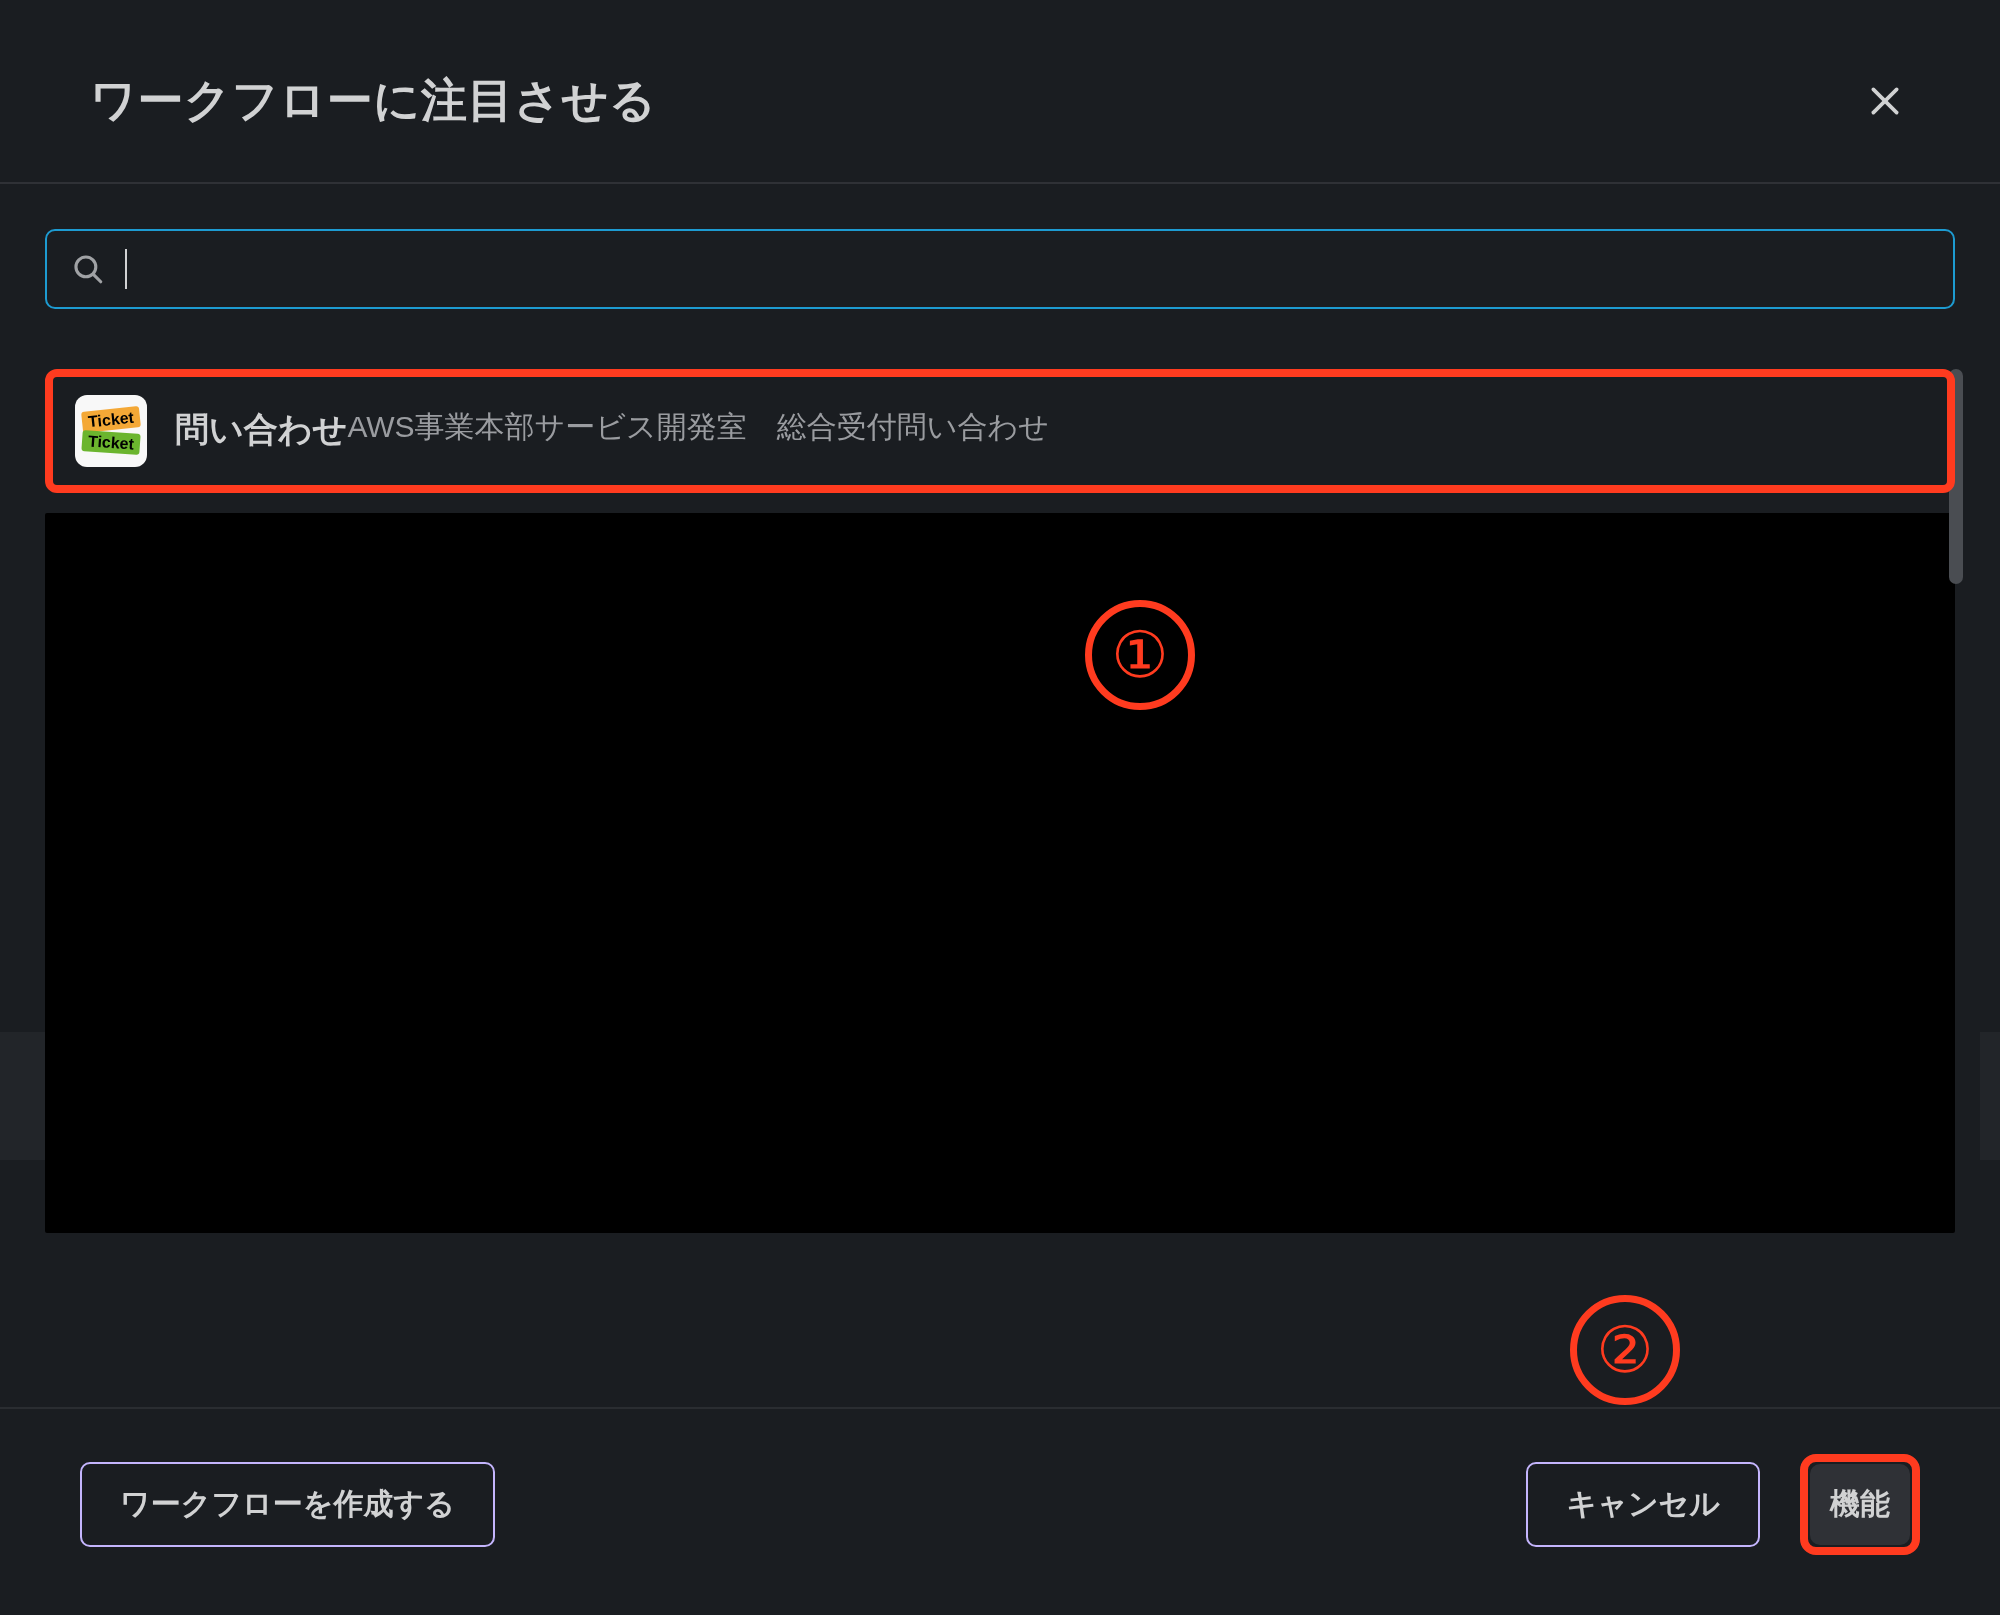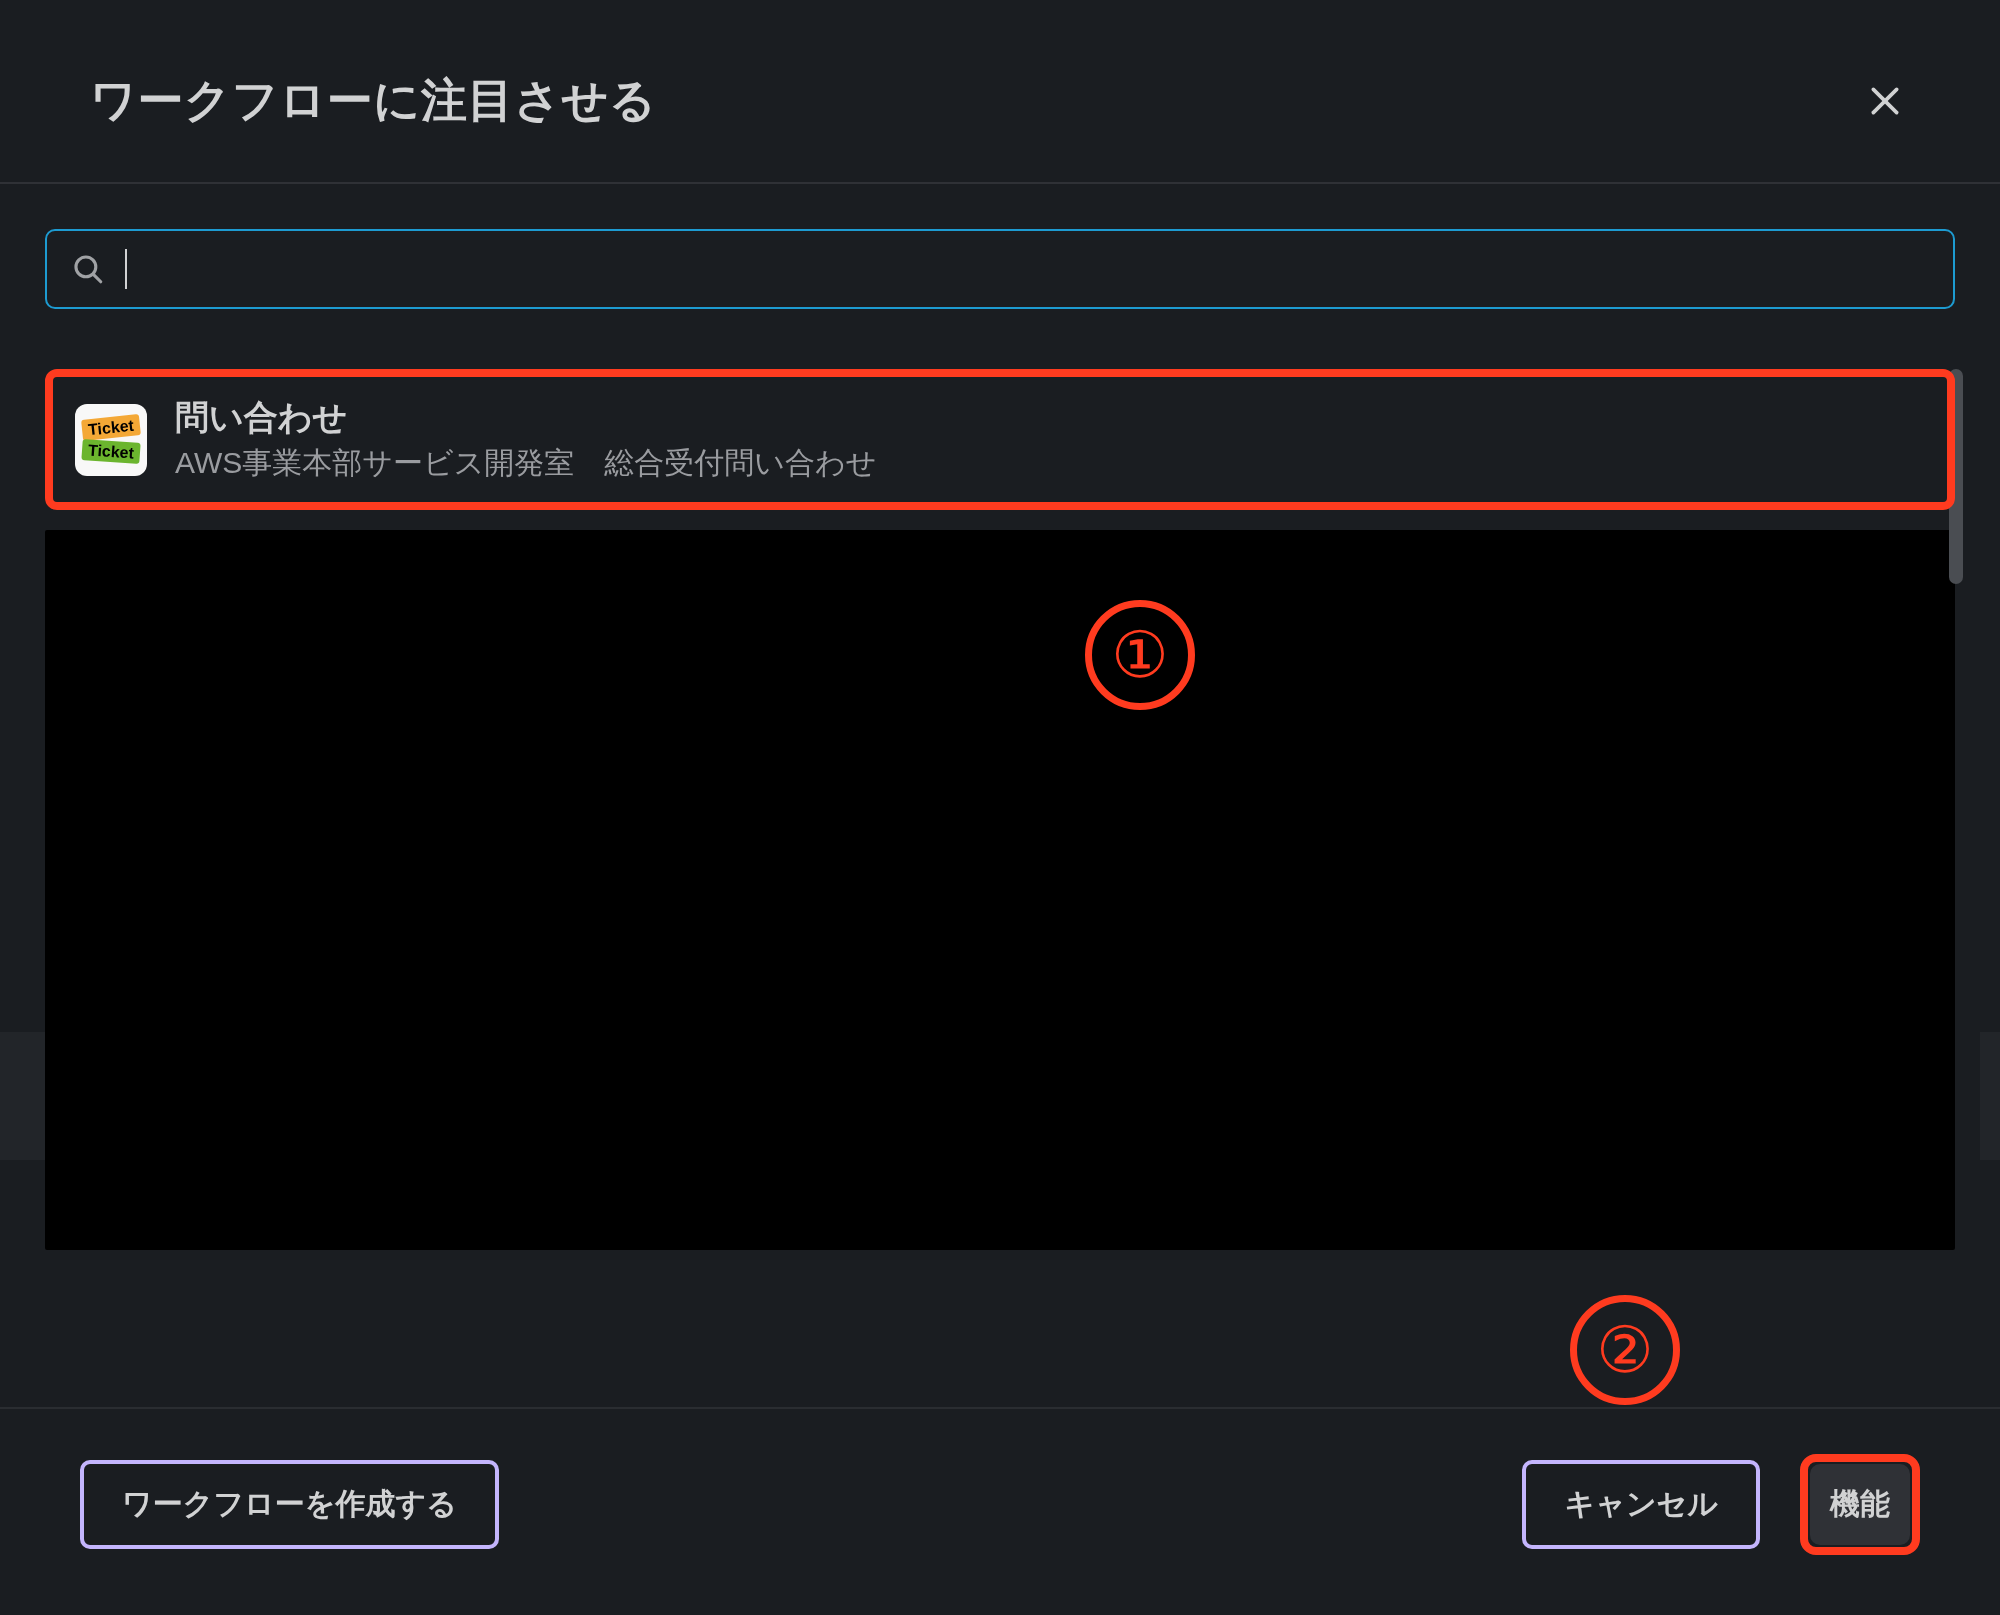--- a/index.html
+++ b/index.html
@@ -149,21 +149,21 @@
       background: #f4a836;
       color: #000;
     }
     .ticket-green {
       background: #6bb52e;
       color: #000;
       transform: rotate(4deg);
     }
     .result-text {
       display: flex;
-      flex-direction: column;
+      flex-direction: row;
     }
     .result-title {
       color: #d1d2d3;
       font-size: 34px;
       font-weight: 600;
       margin-bottom: 2px;
     }
     .result-sub {
       color: #9a9ca0;
       font-size: 30px;
@@ -204,21 +204,21 @@
       padding: 45px 80px 60px 80px;
       border-top: 2px solid #2a2d31;
       background: #1a1d21;
     }
     .btn {
       padding: 20px 38px;
       border-radius: 10px;
       font-size: 30px;
       font-weight: 700;
       cursor: pointer;
-      border: 4px solid #c4b5fd;
+      border: 2px solid #c4b5fd;
       background: transparent;
       color: #d1d2d3;
       font-family: inherit;
     }
     .footer-right {
       display: flex;
       gap: 40px;
       align-items: center;
     }
     .btn-primary-wrap {

